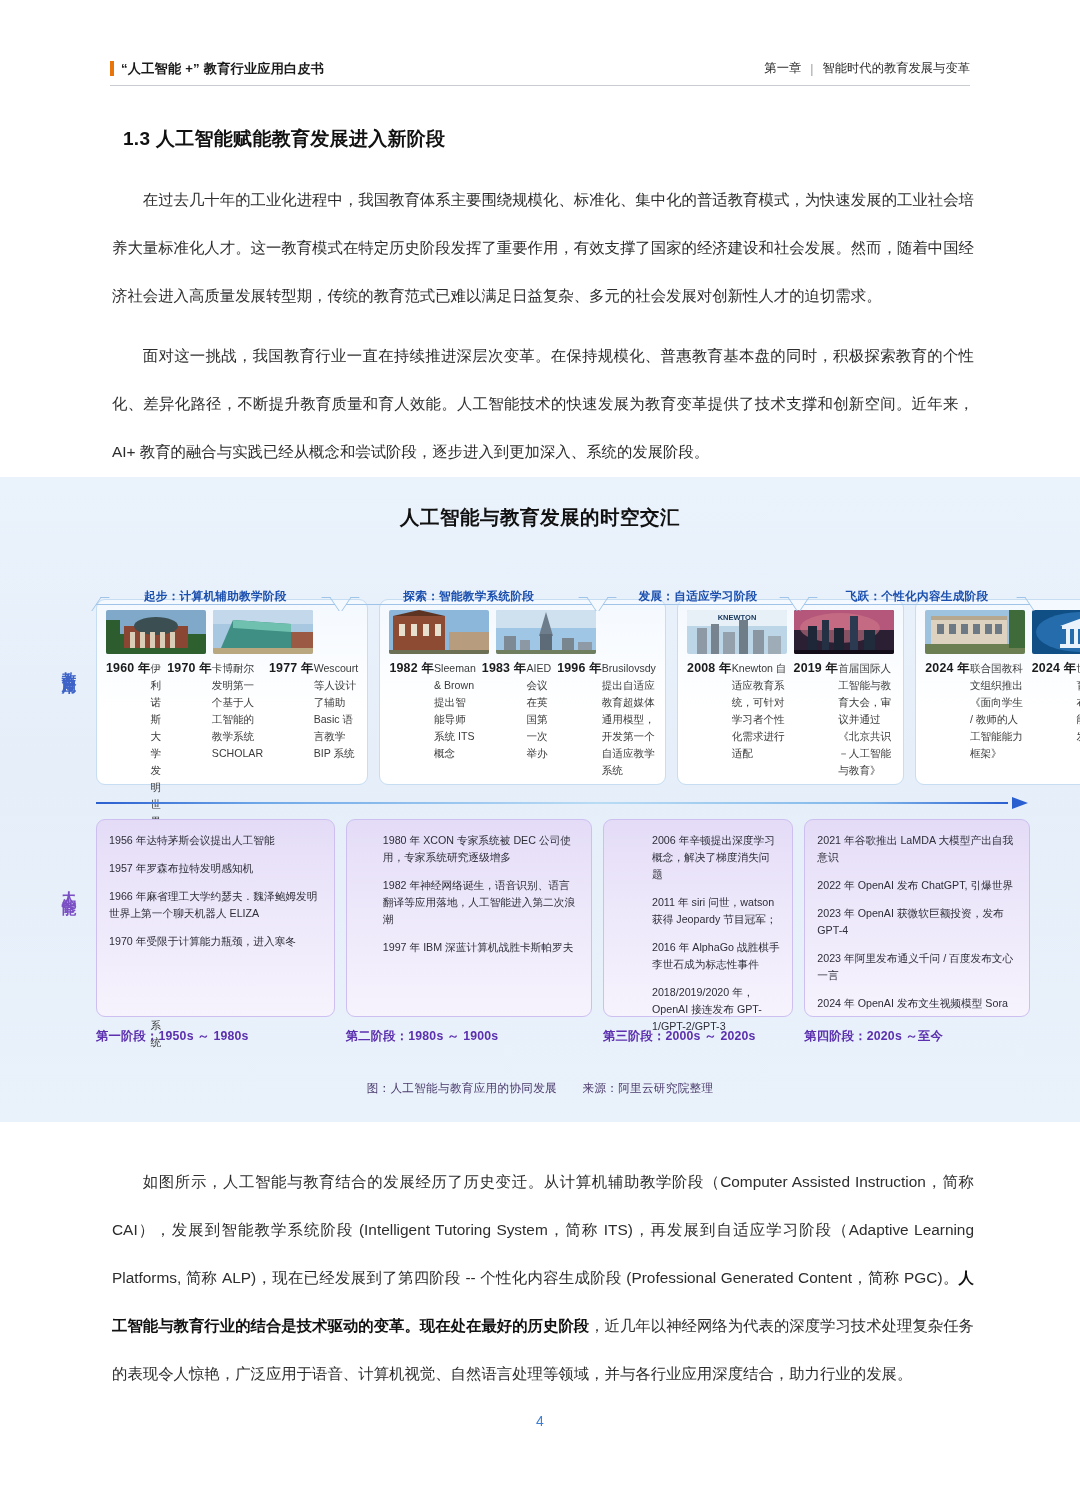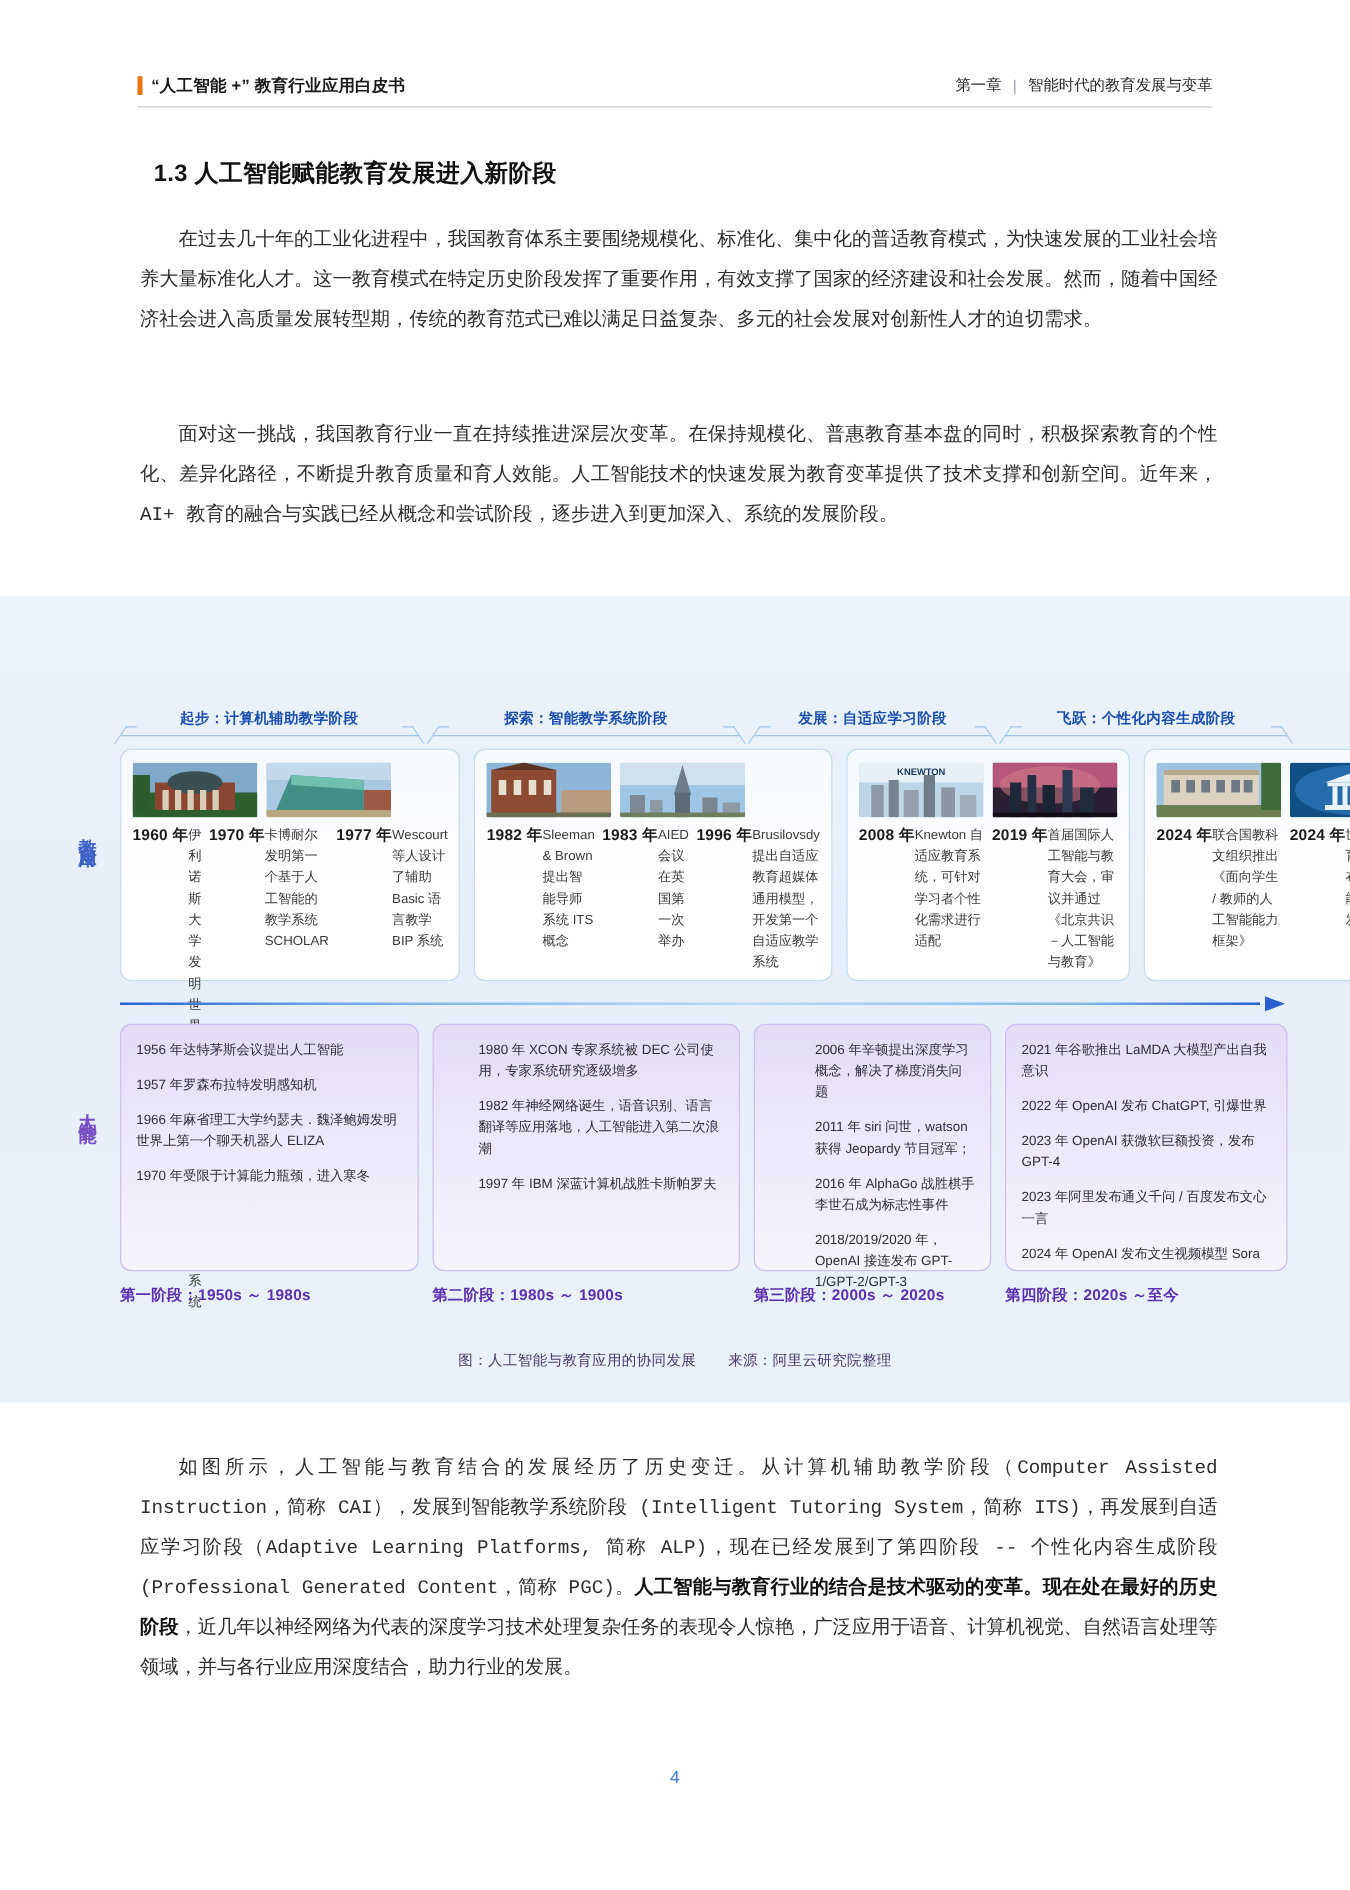--- a/index.html
+++ b/index.html
@@ -24,22 +24,22 @@
 
   
   .sec-heading {
     position: absolute; left: 123px; top: 126px;
     font-size: 19px; font-weight: bold; color: #111; letter-spacing: .3px;
   }
 
   
   .para {
     position: absolute; width: 862px; left: 112px;
-    font-size: 15.4px; line-height: 32px; color: #2d2d2d;
-    text-align: justify; text-indent: 2em; font-family: Liberation Mono, monospace;
+    font-size: 15.4px; line-height: 48px; color: #2d2d2d;
+    text-align: justify; text-indent: 2em;
   }
   #para1 { top: 176px; }
   #para2 { top: 332px; }
   #para3 { top: 1158px; text-indent: 2em; }
   .para b { font-weight: bold; color: #111; }
 
   
   .figure {
     position: absolute; left: 0; top: 477px; width: 1080px; height: 645px;
     background: linear-gradient(180deg,#eaf2fc 0%,#e6eff9 45%,#e9f1fb 100%);
@@ -53,21 +53,21 @@
   .side-label {
     position: absolute; width: 26px; text-align: center;
     writing-mode: vertical-rl; font-size: 14.5px; font-weight: bold;
     letter-spacing: 3px; line-height: 26px;
   }
   #side-edu { left: 56px; top: 660px; color: #3e63c8; }
   #side-ai  { left: 56px; top: 880px; color: #7b4fc4; }
 
   
   .stage-row { position: absolute; left: 96px; top: 90px; width: 932px; height: 26px; display: flex; }
-  .stage-cell { position: relative; height: 26px; display: flex; justify-content: center; }
+  .stage-cell { position: relative; height: 26px; display: flex; align-items: center; justify-content: center; margin-top: 16px; }
   .stage-label {
     font-size: 11.6px; font-weight: bold; color: #1b4fae; letter-spacing: .3px;
     background: transparent; padding: 0 8px; z-index: 2; white-space: nowrap;
   }
   .stage-cell::before {
     content: ""; position: absolute; left: 0; right: 0; top: 21px; height: 1px;
     background: #9fc4e8; z-index: 1;
   }
   .stage-cell .ar-l, .stage-cell .ar-r {
     position: absolute; top: 14px; width: 9px; height: 14px; z-index: 2;
@@ -147,20 +147,21 @@
       <span>智能时代的教育发展与变革</span>
     </div>
   </div>
 
   <div class="sec-heading">1.3 人工智能赋能教育发展进入新阶段</div>
 
   <div class="para" id="para1">在过去几十年的工业化进程中，我国教育体系主要围绕规模化、标准化、集中化的普适教育模式，为快速发展的工业社会培养大量标准化人才。这一教育模式在特定历史阶段发挥了重要作用，有效支撑了国家的经济建设和社会发展。然而，随着中国经济社会进入高质量发展转型期，传统的教育范式已难以满足日益复杂、多元的社会发展对创新性人才的迫切需求。</div>
   <div class="para" id="para2">面对这一挑战，我国教育行业一直在持续推进深层次变革。在保持规模化、普惠教育基本盘的同时，积极探索教育的个性化、差异化路径，不断提升教育质量和育人效能。人工智能技术的快速发展为教育变革提供了技术支撑和创新空间。近年来，AI+ 教育的融合与实践已经从概念和尝试阶段，逐步进入到更加深入、系统的发展阶段。</div>
 
   <div class="figure">
+    <div class="fig-title">人工智能与教育发展的时空交汇</div>
 
     <div class="stage-row" id="stage-row">
         <div class="stage-cell" style="flex: 0 0 25.6%; margin-right: 1.2%;">
           <span class="ar-l"></span>
                  <span class="stage-label">起步：计算机辅助教学阶段</span>
                  <span class="ar-r"></span>
         </div>
         <div class="stage-cell" style="flex: 0 0 26.4%; margin-right: 1.2%;">
           <span class="ar-l"></span>
                  <span class="stage-label">探索：智能教学系统阶段</span>

